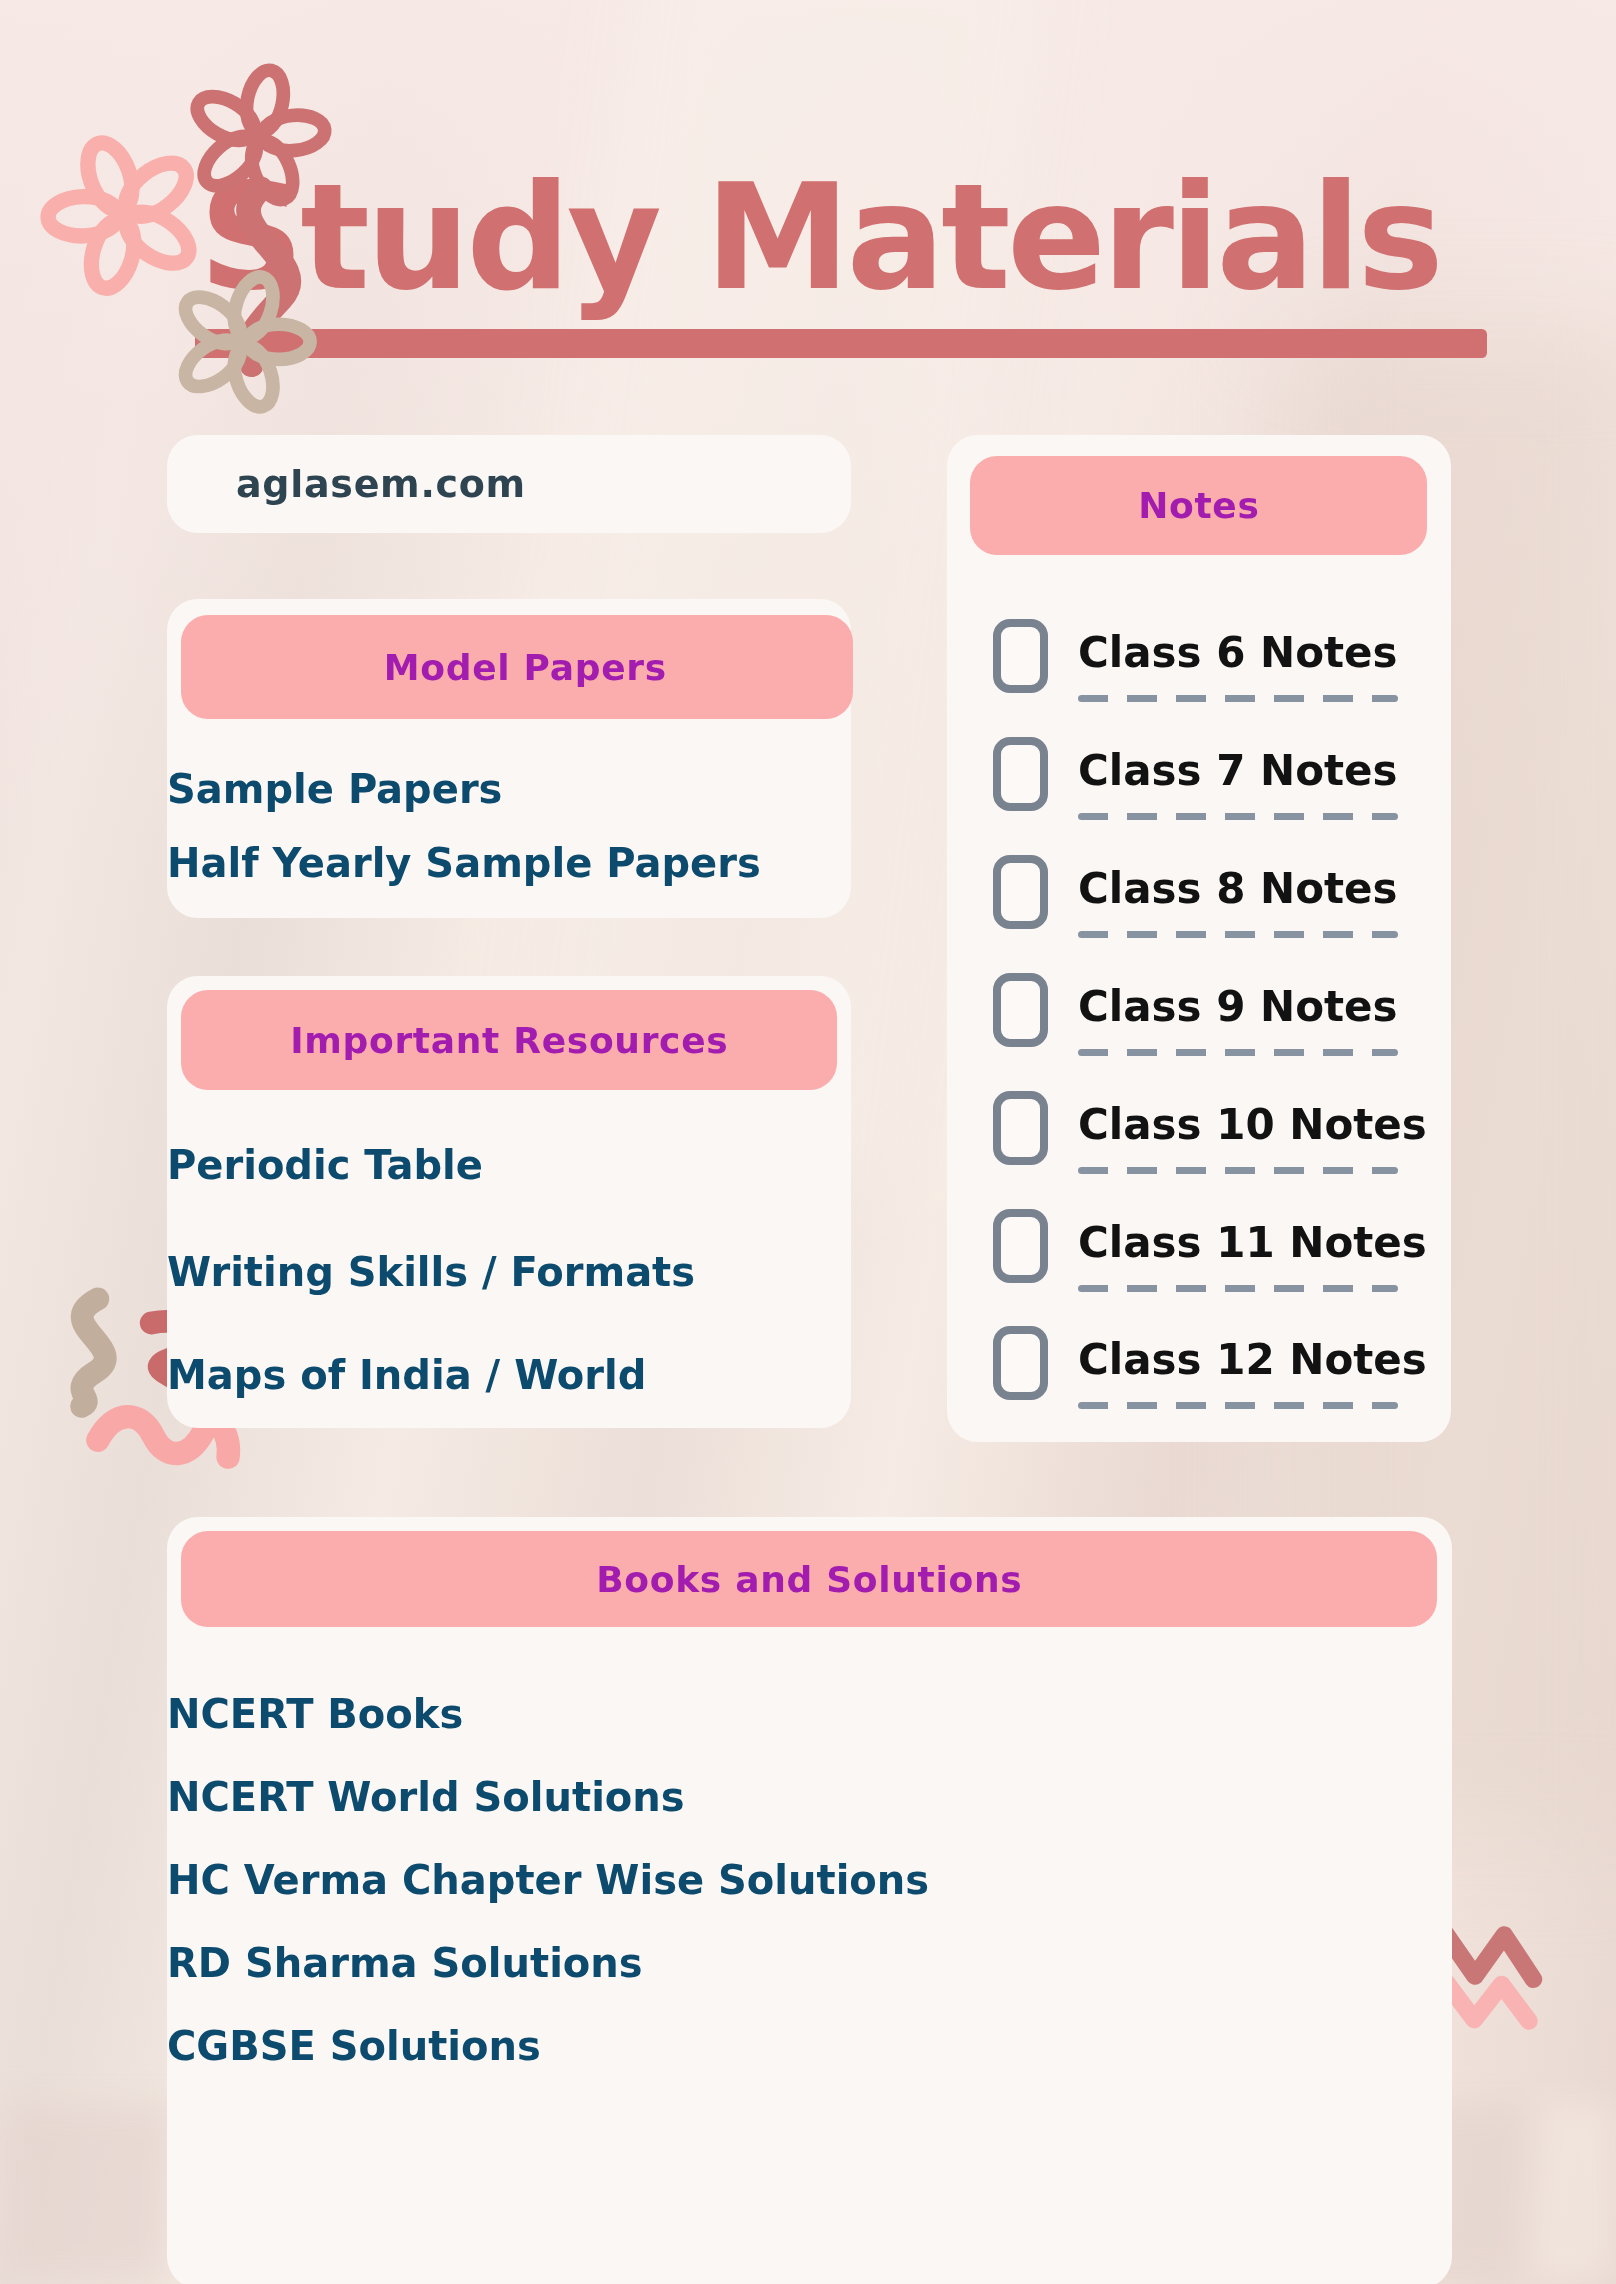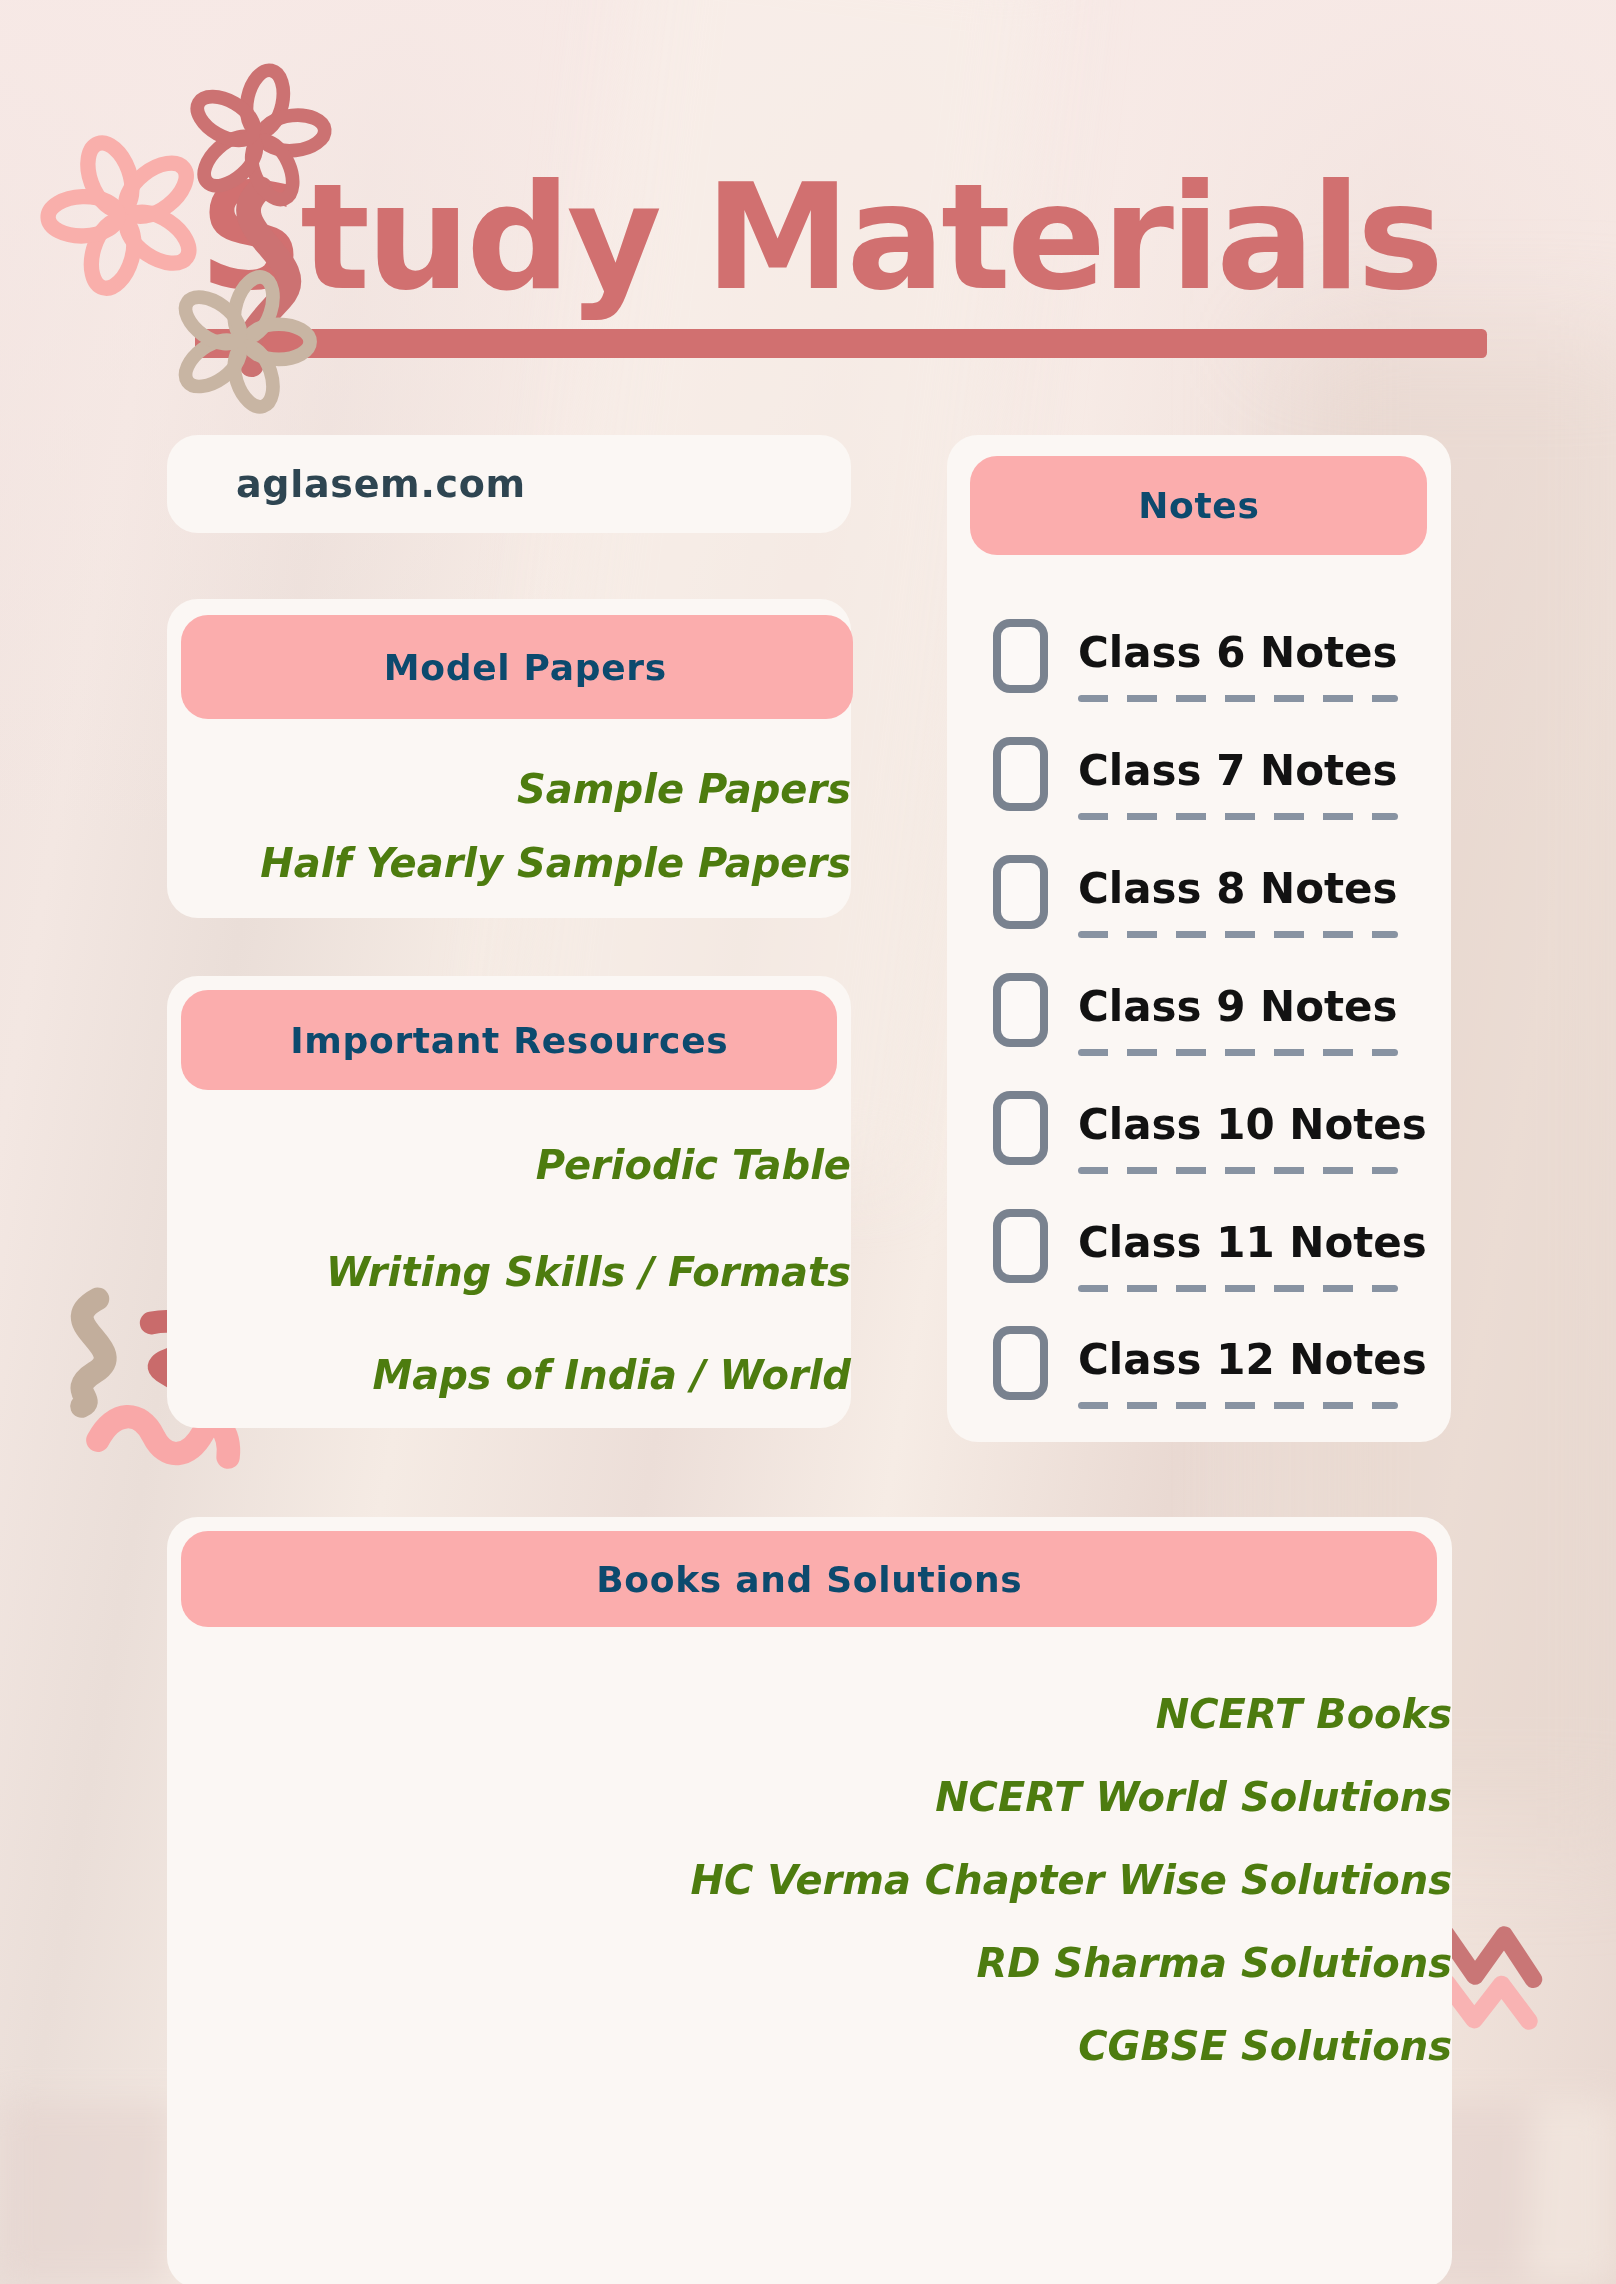--- a/index.html
+++ b/index.html
@@ -25,25 +25,25 @@
     opacity:.65;filter:blur(16.3px);}
   
   .title{position:absolute;left:199px;top:164px;width:1335px;
     font-size:146px;font-weight:bold;letter-spacing:-3.9px;white-space:nowrap;
     color:#D17070;line-height:1;}
   .title-underline{position:absolute;left:195px;top:329px;width:1292px;height:29px;
     background:#D17070;border-radius:5.2px;}
   
   .card{position:absolute;background:#FBF7F4;border-radius:31px;}
   .pill{position:absolute;background:#FBADAD;border-radius:27px;
-    color:#0c4a6e;font-weight:bold;font-size:36px;
+    color:#a21caf;font-weight:bold;font-size:36px;
     display:flex;align-items:center;justify-content:center;letter-spacing:0.7px;}
-  .card-item{position:absolute;width:100%;text-align:right;
-    transform:translateY(-50%);font-weight:bold;font-size:40px;color:#4d7c0f;
-    line-height:1;white-space:nowrap;font-style:italic;}
+  .card-item{position:absolute;width:100%;text-align:left;
+    transform:translateY(-50%);font-weight:bold;font-size:40px;color:#0c4a6e;
+    line-height:1;white-space:nowrap;}
   
   .site-card{left:167px;top:435px;width:684px;height:98px;}
   .site-label{position:absolute;left:38px;top:50%;transform:translateY(-50%);
     font-size:38px;font-weight:bold;color:#2E4551;letter-spacing:0.7px;margin-left:31px;}
   
   .model-card{left:167px;top:599px;width:684px;height:319px;}
   .model-pill{left:14.3px;top:16.3px;width:656px;height:104px;padding-left:16px;}
   .res-card{left:167px;top:976px;width:684px;height:452px;}
   .res-pill{left:14.3px;top:14.3px;width:656px;height:100px;}
   

